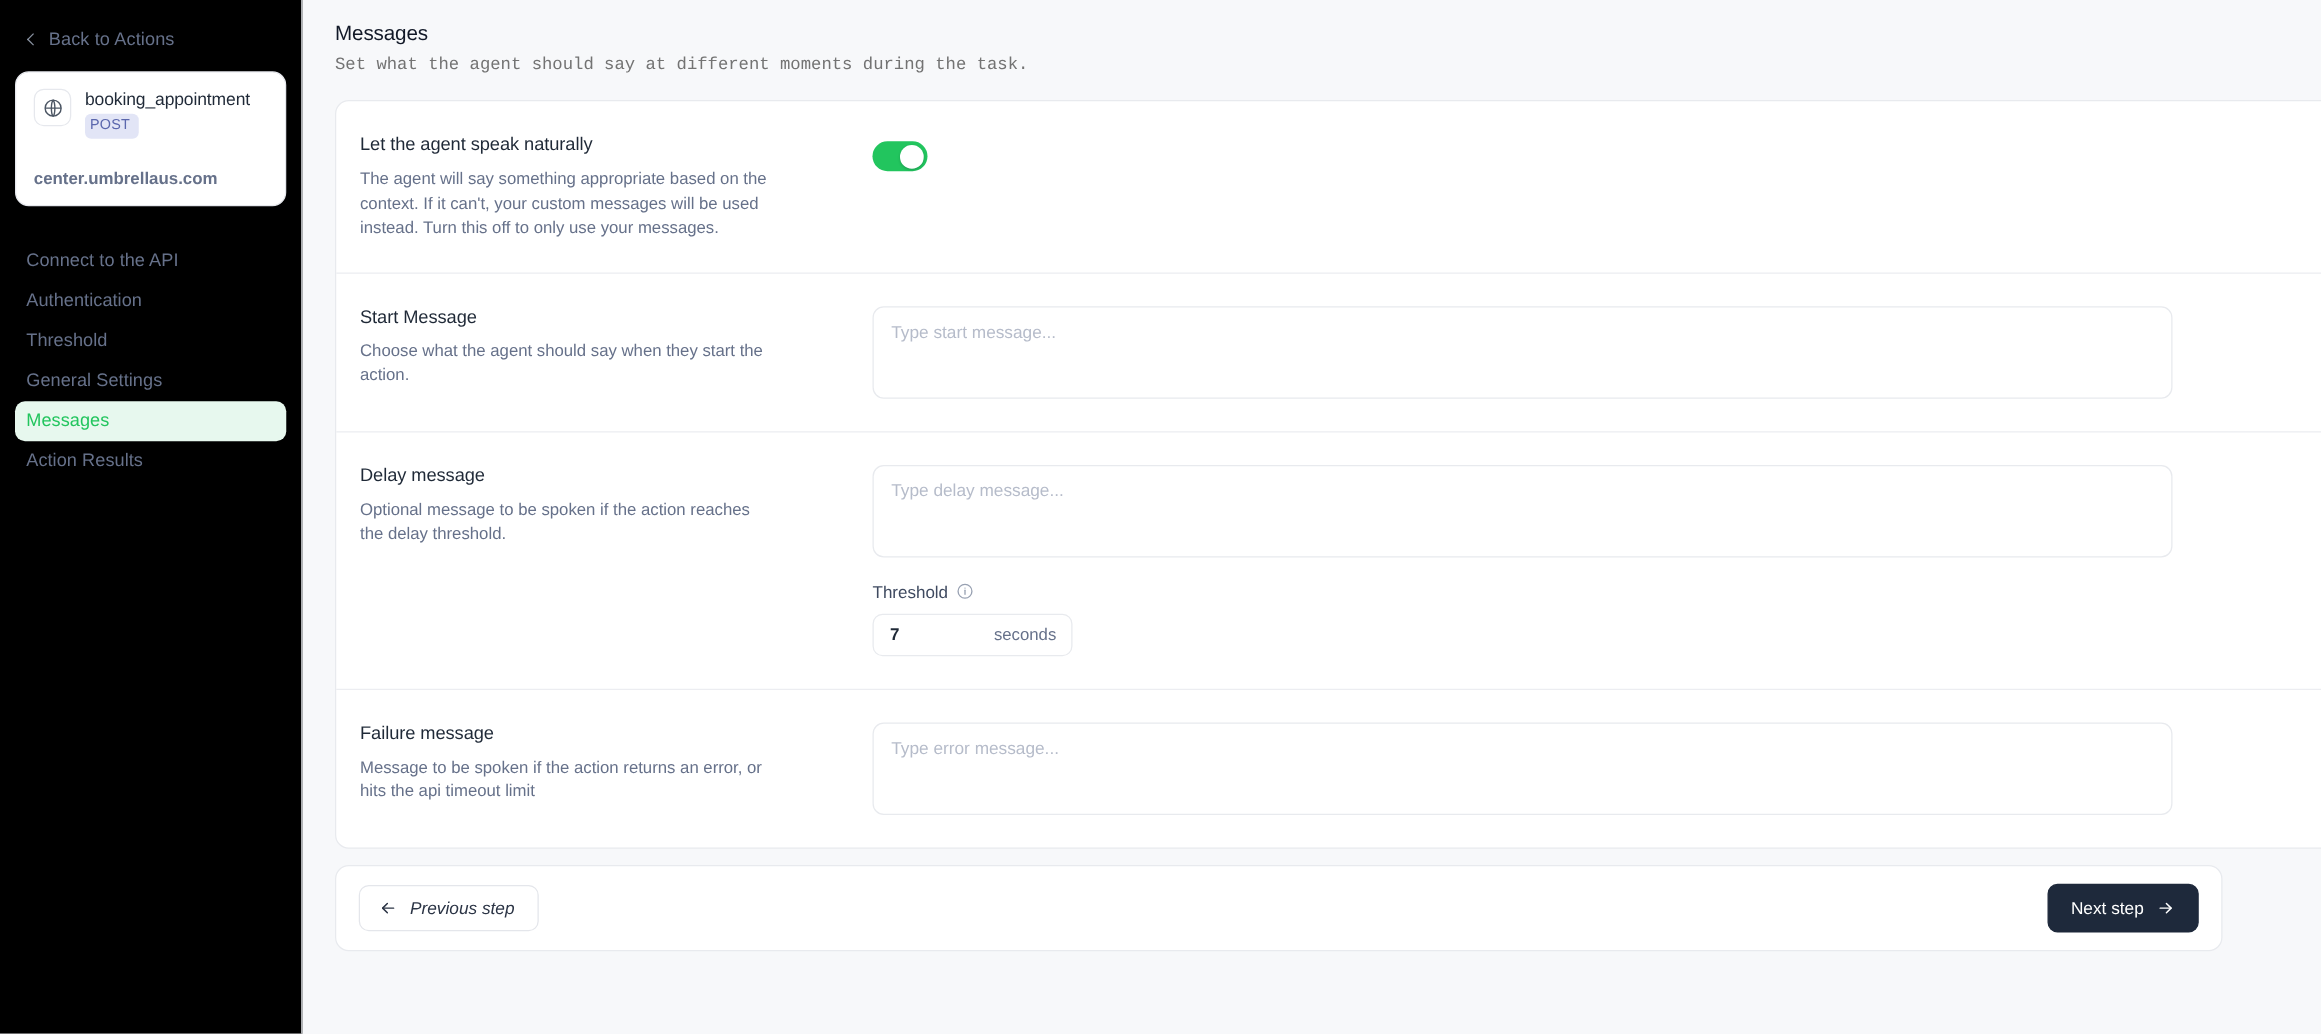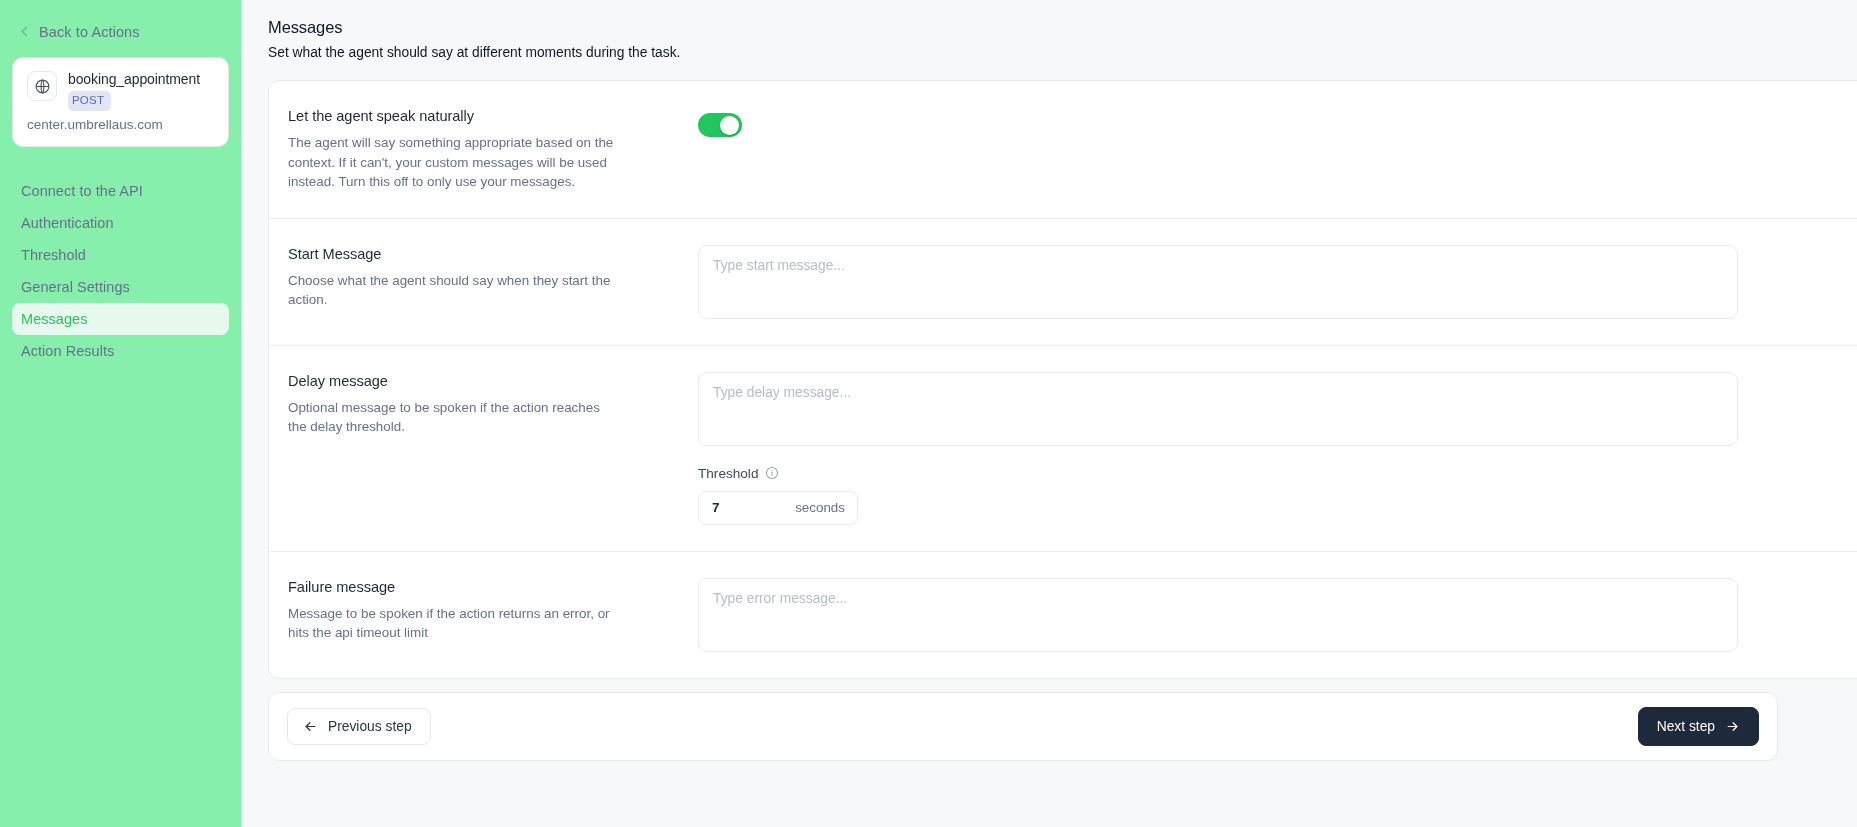--- a/index.html
+++ b/index.html
@@ -22,21 +22,21 @@
     display: flex;
     width: 1857px;
     height: 827px;
   }
 
   
   .sidebar {
     width: 242px;
     min-width: 242px;
     height: 827px;
-    background: #86efac;
+    background: #000000;
     border-right: 1px solid #e8eaee;
     padding: 18px 12px 0 12px;
     position: relative;
   }
 
   .back-link {
     display: flex;
     align-items: center;
     gap: 9px;
     padding: 6px 8px 6px 8px;
@@ -102,24 +102,25 @@
     align-self: flex-start;
     background: #e2e5f6;
     color: #5b67ad;
     font-size: 11.5px;
     line-height: 1;
     padding: 4px 7px 4px 4px;
     border-radius: 5px;
     letter-spacing: 0.2px;
   }
   .action-host {
-    margin-top: 6px;
+    margin-top: 24px;
     font-size: 13.5px;
     color: #66718a;
     letter-spacing: 0px;
+    font-weight: bold;
   }
 
   .nav {
     margin-top: 28px;
     display: flex;
     flex-direction: column;
     gap: 0;
   }
   .nav-item {
     font-size: 14.5px;
@@ -147,22 +148,23 @@
   .page-head { padding: 6px 0 0 0; }
   .page-title {
     font-size: 16.5px;
     color: #111827;
     font-weight: normal;
     letter-spacing: -0.1px;
   }
   .page-subtitle {
     margin-top: 8px;
     font-size: 13.8px;
-    color: #0f172a;
+    color: #737373;
     letter-spacing: 0px;
+    font-family: Liberation Mono, monospace;
   }
 
   .card {
     margin-top: 20px;
     background: #ffffff;
     border: 1px solid #e8eaee;
     border-radius: 11px;
     width: 1756px;
   }
 
@@ -300,20 +302,21 @@
     font-size: 13.8px;
     border-radius: 8px;
     cursor: pointer;
     user-select: none;
   }
   .btn-prev {
     background: #ffffff;
     border: 1px solid #e4e6eb;
     color: #2b3445;
     padding: 10px 18px 10px 15px;
+    font-style: italic;
   }
   .btn-next {
     background: #1e293b;
     border: 1px solid #1e293b;
     color: #ffffff;
     padding: 11px 18px;
     text-align: right;
   }
   .arrow { display: inline-block; line-height: 0; }
 </style>

